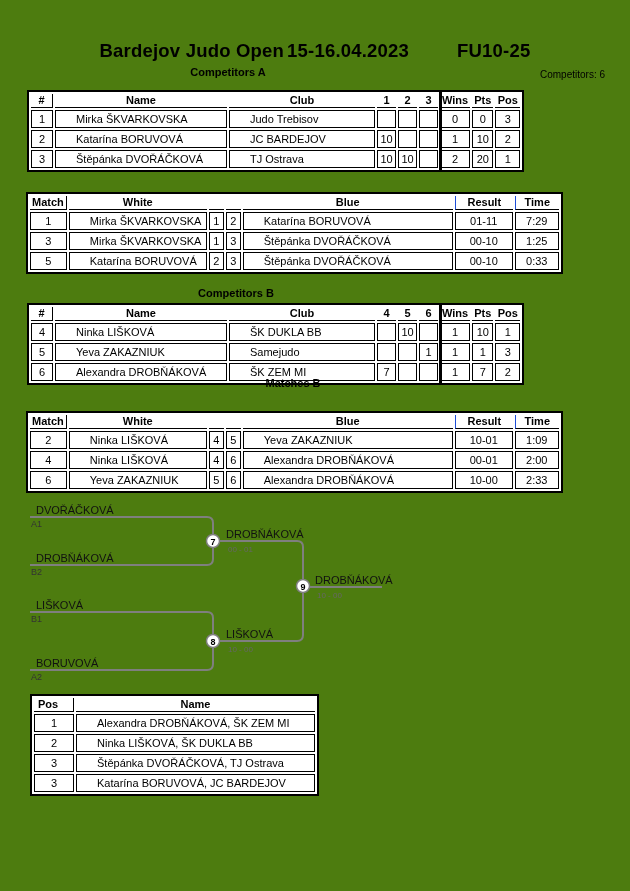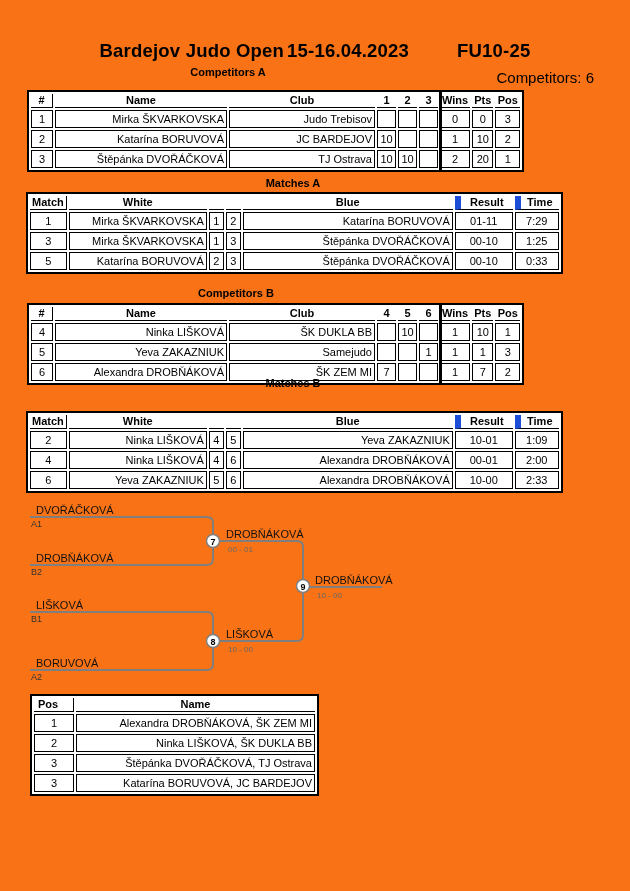--- a/index.html
+++ b/index.html
@@ -1,30 +1,30 @@
 <!DOCTYPE html>
 <html><head>
 <meta charset="utf-8">
 <style>
   html,body{margin:0;padding:0;background:#e8e8e8}
-  .page{position:relative;width:630px;height:891px;background:#f97316;font-family:"Liberation Sans",sans-serif;color:#000;overflow:hidden;margin:0 auto}
+  .page{position:relative;width:630px;height:891px;background:#4d7c0f;font-family:"Liberation Sans",sans-serif;color:#000;overflow:hidden;margin:0 auto}
   .title{position:absolute;top:40px;left:0;width:630px;display:flex;justify-content:center;align-items:baseline;font-weight:bold;font-size:18.5px;letter-spacing:.2px}
   .title .gap1{margin-left:3px}
   .title .gap2{margin-left:48px}
   .sec{position:absolute;font-size:11px;font-weight:bold;text-align:center}
-  .count{position:absolute;font-size:15px;right:36px;top:69px}
+  .count{position:absolute;font-size:10px;right:25px;top:69px}
   .wrap{position:absolute;display:inline-block}
   table{border-collapse:separate;border-spacing:2px;border:2px solid #000;background:#fff}
   td,th{box-sizing:border-box;font-size:11px;line-height:13px;white-space:nowrap;overflow:hidden;padding:0 2px}
   td{border:1px solid #000;height:18px}
   th{border:0;border-bottom:1px solid #000;font-weight:bold;height:14px}
   .c{text-align:center}
-  .l{text-align:right;padding-left:20px}
+  .l{text-align:left;padding-left:20px}
   th.sepr{border-right:1px solid #000}
-  th.sepl{border-left:6px solid #1d4ed8}
+  th.sepl{border-left:1px solid #1d4ed8}
   th.hl{text-align:left;padding-left:2px}
   .vdiv{position:absolute;top:0;bottom:0;width:3px;background:#000;left:412px}
   .bracket{position:absolute;left:0;top:495px}
   .bracket text{font-family:"Liberation Sans",sans-serif}
   .bname{font-size:11px;fill:#111}
   .blabel{font-size:9px;fill:#333}
   .bscore{font-size:8px;fill:#666}
   .bnum{font-size:9px;fill:#000;text-anchor:middle;font-weight:bold}
 </style>
 </head>
@@ -97,21 +97,20 @@
         <td class="c"></td>
         <td class="c">2</td>
         <td class="c">20</td>
         <td class="c">1</td>
       </tr>
     </tbody>
       </table>
     <div class="vdiv"></div>
   </div>
 
-  <div class="sec" style="left:26px;top:177px;width:534px">Matches A</div>
 
   <div class="wrap" style="left:26px;top:192px">
     <table>
       <colgroup>
           <col style="width:34px">
           <col style="width:138px">
           <col style="width:15px">
           <col style="width:15px">
           <col style="width:210px">
           <col style="width:58px">

